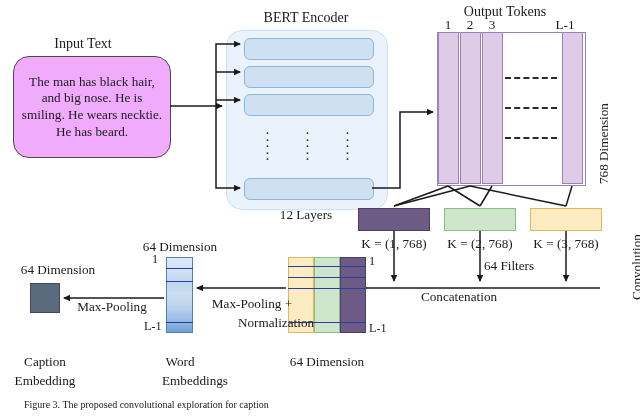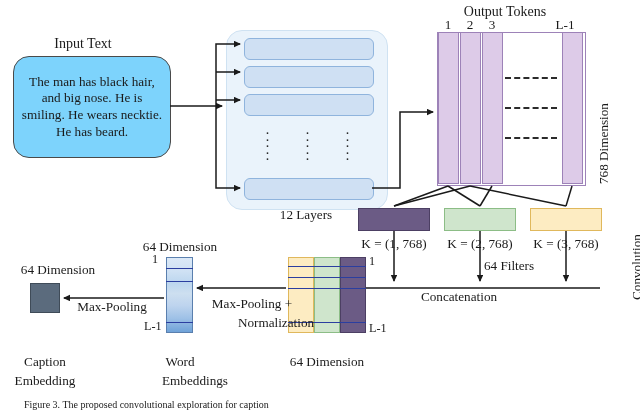--- a/index.html
+++ b/index.html
@@ -7,21 +7,21 @@
        font-family:"Liberation Serif","DejaVu Serif",serif;color:#1a1a1a;}
   .fig{position:absolute;left:0;top:0;width:640px;height:416px;}
   .lbl{position:absolute;white-space:nowrap;line-height:1.08;}
   .ctr{transform:translateX(-50%);text-align:center;}
   .vert{transform-origin:0 0;white-space:nowrap;}
   svg.overlay{position:absolute;left:0;top:0;width:640px;height:416px;
               pointer-events:none;overflow:visible;}
 
   
   #input-box{position:absolute;left:13px;top:56px;width:156px;height:100px;
-             border:1.4px solid #4a4a4a;border-radius:16px;background:#7dd3fc;
+             border:1.4px solid #4a4a4a;border-radius:16px;background:#f0abfc;
              display:flex;align-items:center;justify-content:center;}
   #input-box .txt{font-size:13.2px;line-height:1.26;text-align:center;padding:0 5px;}
 
   
   #bert-box{position:absolute;left:226px;top:30px;width:160px;height:178px;
             background:#eaf3fb;border:1.2px solid #cfe2f2;border-radius:16px;}
   .bert-bar{position:absolute;left:244px;width:128px;height:20px;
             background:#cfe0f3;border:1.1px solid #8fb4dd;border-radius:6px;}
   .dotcol{position:absolute;width:3px;text-align:center;font-size:15px;
           line-height:6.5px;color:#2a2a2a;letter-spacing:0;}
@@ -66,20 +66,21 @@
 <body>
 
 <div class="fig">
 
   <div class="lbl ctr t14" style="left:83px;top:36px;">Input Text</div>
 
   <div id="input-box">
     <div class="txt">The man has black hair, and big nose. He is smiling. He wears necktie. He has beard.</div>
   </div>
 
+  <div class="lbl ctr t14" style="left:306px;top:10px;">BERT Encoder</div>
 
   <div id="bert-box"></div>
 
   <div class="bert-bar" style="top:38px;"></div>
   <div class="bert-bar" style="top:66px;"></div>
   <div class="bert-bar" style="top:94px;"></div>
   <div class="bert-bar" style="top:178px;"></div>
 
   <div class="dotcol" style="left:265px;top:130px;">
     <div>·</div>

